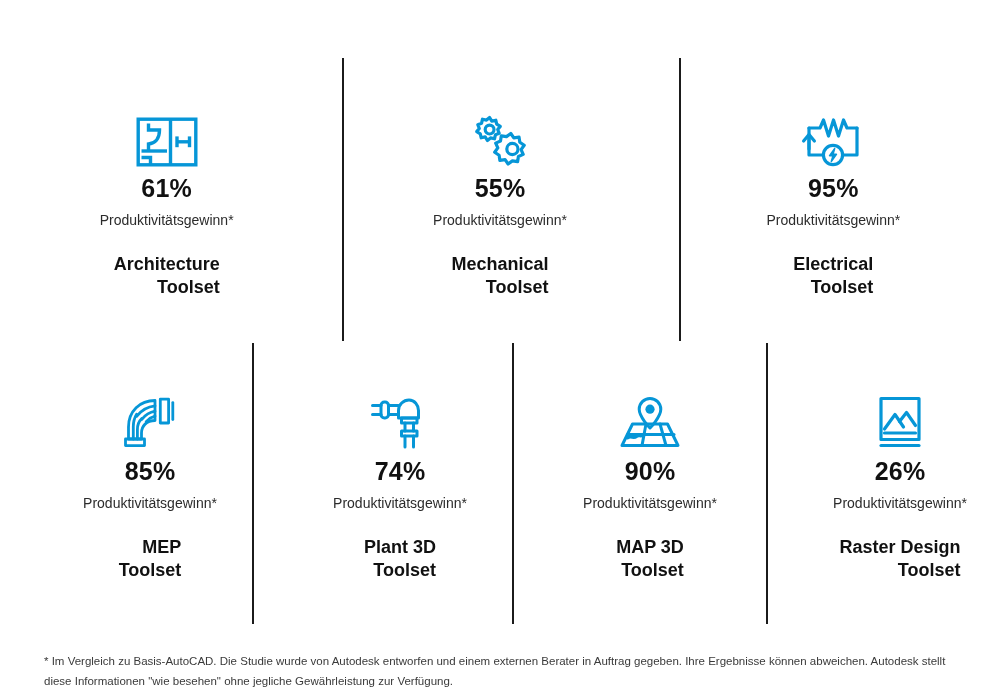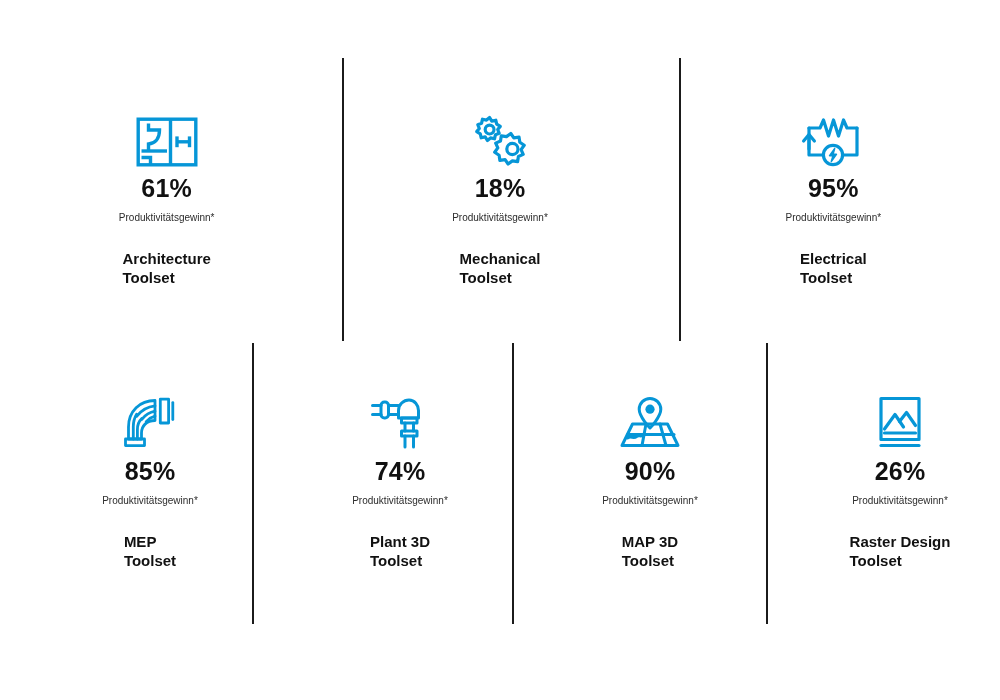--- a/index.html
+++ b/index.html
@@ -54,33 +54,33 @@
 
   .pct {
     font-size: 25px;
     font-weight: bold;
     letter-spacing: 0.2px;
     line-height: 1;
     color: #111111;
     margin-bottom: 12px;
   }
   .gain {
-    font-size: 10px;
+    font-size: 14px;
     font-weight: normal;
     color: #2b2b2b;
     line-height: 1;
     margin-bottom: 26px;
     white-space: nowrap;
   }
   .tool-name {
-    font-size: 15px;
+    font-size: 18px;
     font-weight: bold;
     line-height: 1.28;
     color: #111111;
-    text-align: left;
+    text-align: right;
     white-space: pre-line;
   }
 
   
   .divider {
     position: absolute;
     width: 2px;
     background: #1b1b1b;
   }
   #divider-top-1    { left: 342px; top: 58px;  height: 283px; }
@@ -130,21 +130,21 @@
       <div class="icon-wrap">
         <svg width="62" height="52" viewBox="0 0 62 52" fill="none" stroke="#0696D7" stroke-width="3.2" stroke-linejoin="round">
 
           <path d="M20.6 2.5 l2.2 3.6 4.0 -0.9 0.9 4.0 3.6 2.2 -2.6 3.1 1.5 3.8 -3.8 1.5 -0.9 4.0 -4.0 -0.9 -3.1 2.6 -2.2 -3.6 -4.0 0.9 -0.9 -4.0 -3.6 -2.2 2.6 -3.1 -1.5 -3.8 3.8 -1.5 0.9 -4.0 4.0 0.9 z"></path>
           <circle cx="20.6" cy="14.6" r="4.4"></circle>
 
           <path d="M41.8 18.5 l3.0 4.4 5.2 -0.8 0.8 5.2 4.4 3.0 -3.1 4.3 2.1 4.8 -4.8 2.1 -0.8 5.2 -5.2 -0.8 -4.3 3.1 -3.0 -4.4 -5.2 0.8 -0.8 -5.2 -4.4 -3.0 3.1 -4.3 -2.1 -4.8 4.8 -2.1 0.8 -5.2 5.2 0.8 z"></path>
           <circle cx="43.4" cy="34.0" r="5.6"></circle>
         </svg>
       </div>
-      <div class="pct">18%</div>
+      <div class="pct">55%</div>
       <div class="gain">Produktivitätsgewinn*</div>
       <div class="tool-name">Mechanical
 Toolset</div>
     </div>
 
     <div class="card">
       <div class="icon-wrap">
         <svg width="66" height="52" viewBox="0 0 66 52" fill="none" stroke="#0696D7" stroke-width="3.2" stroke-linejoin="round" stroke-linecap="round">
 
           <path d="M9 13 H20 l3.5 -8 5 16 5 -16 5 16 5 -16 3.5 8 H57"></path>
@@ -263,14 +263,15 @@
     </div>
 
   </div>
 
   <div class="divider" id="divider-top-1"></div>
   <div class="divider" id="divider-top-2"></div>
   <div class="divider" id="divider-bottom-1"></div>
   <div class="divider" id="divider-bottom-2"></div>
   <div class="divider" id="divider-bottom-3"></div>
 
+  <div id="footnote">* Im Vergleich zu Basis-AutoCAD. Die Studie wurde von Autodesk entworfen und einem externen Berater in Auftrag gegeben. Ihre Ergebnisse können abweichen. Autodesk stellt diese Informationen "wie besehen" ohne jegliche Gewährleistung zur Verfügung.</div>
 
 </div>
 
 </body></html>

